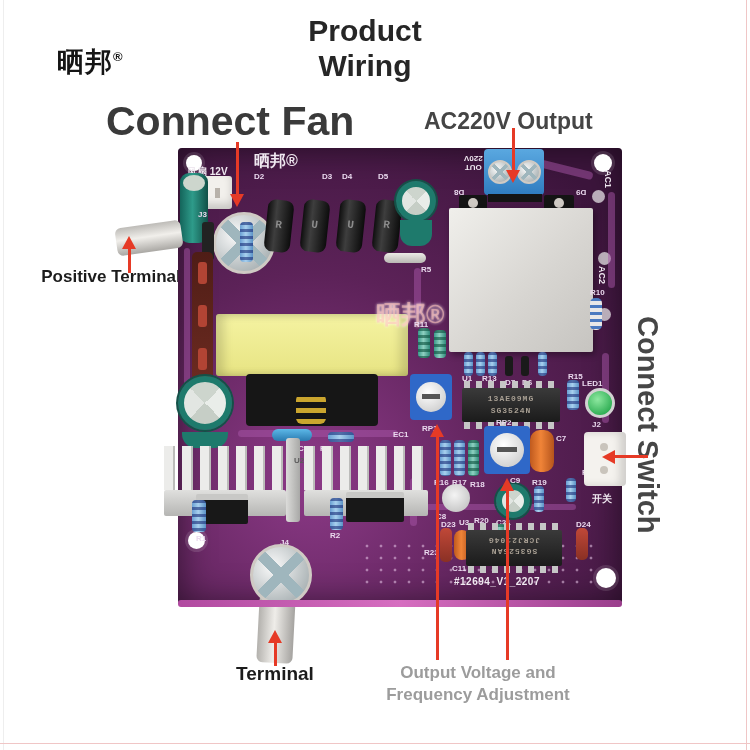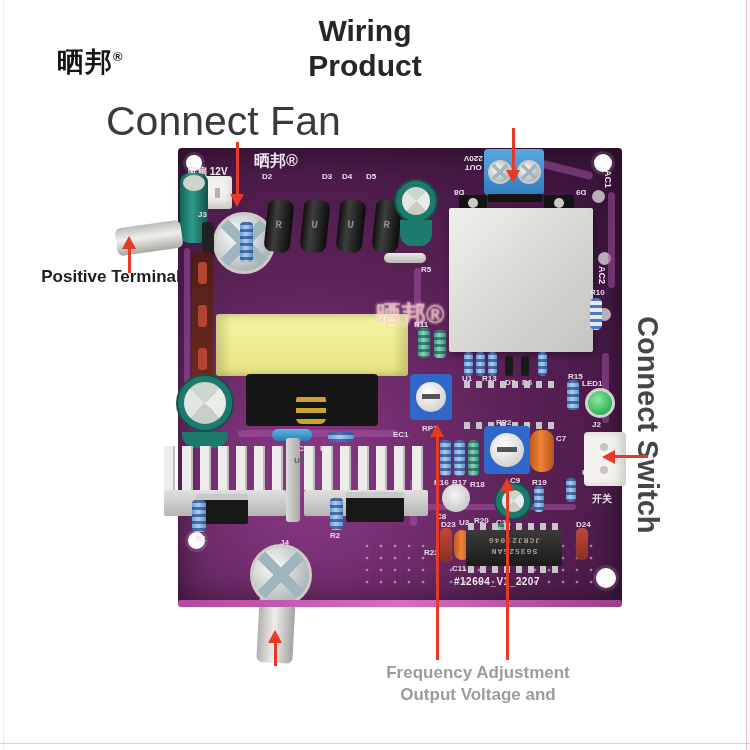--- a/index.html
+++ b/index.html
@@ -4,21 +4,21 @@
 <style>
   html,body{margin:0;padding:0;background:#fff;}
   #stage{position:relative;width:750px;height:750px;background:#ffffff;overflow:hidden;
          font-family:"Liberation Sans",sans-serif;}
   .abs{position:absolute;}
   
   .logo{left:57px;top:44px;font-size:27px;font-weight:bold;color:#151515;letter-spacing:1px;}
   .logo sup{font-size:13px;}
   .title{left:252px;top:13px;width:226px;text-align:center;font-size:30px;line-height:35px;
          font-weight:bold;color:#262626;}
-  .connect-fan{left:106px;top:98px;font-size:41px;font-weight:normal;color:#3a3a3a;}
+  .connect-fan{left:106px;top:98px;font-size:41px;font-weight:bold;color:#3a3a3a;}
   .ac-out{left:424px;top:108px;font-size:23px;font-weight:bold;color:#454545;}
   .pos-term{left:35px;top:266px;width:152px;text-align:center;font-size:17px;line-height:21px;
             font-weight:bold;color:#1c1c1c;}
   .conn-switch{left:631px;top:316px;writing-mode:vertical-rl;font-size:29px;font-weight:bold;color:#464646;}
   .neg-term{left:182px;top:662px;width:186px;text-align:center;font-size:19px;line-height:23px;
             font-weight:bold;color:#1c1c1c;}
   .adjust{left:383px;top:662px;width:190px;text-align:center;font-size:17px;line-height:22px;
           font-weight:bold;color:#9c9c9c;}
   
   .aline{background:#e63a26;}
@@ -62,33 +62,35 @@
 </head>
 <body>
 
 <div id="stage">
   <div class="abs border-l"></div>
   <div class="abs border-r"></div>
   <div class="abs border-b"></div>
 
   <div class="abs logo"><span>晒邦</span><sup>®</sup></div>
   <div class="abs title">
+    <div>Product</div>
     <div>Wiring</div>
-    <div>Product</div>
   </div>
   <div class="abs connect-fan">Connect Fan</div>
+  <div class="abs ac-out">AC220V Output</div>
   <div class="abs pos-term">
     <div>Positive Terminal</div>
   </div>
   <div class="abs conn-switch">Connect Switch</div>
   <div class="abs neg-term">
+    <div>Terminal</div>
   </div>
   <div class="abs adjust">
+    <div>Output Voltage and</div>
     <div>Frequency Adjustment</div>
-    <div>Output Voltage and</div>
   </div>
 
   <div id="board" class="abs">
 
     <div class="abs hole" style="left:8px;top:7px;width:16px;height:16px;"></div>
     <div class="abs hole" style="left:416px;top:6px;width:18px;height:18px;"></div>
     <div class="abs hole" style="left:418px;top:420px;width:20px;height:20px;"></div>
     <div class="abs hole" style="left:10px;top:384px;width:17px;height:17px;"></div>
     <div class="abs pad" style="left:414px;top:42px;width:13px;height:13px;"></div>
     <div class="abs pad" style="left:420px;top:104px;width:13px;height:13px;"></div>
@@ -120,24 +122,24 @@
     <div class="abs screw" style="left:35px;top:64px;width:56px;height:56px;"></div>
     <div class="abs" style="left:24px;top:74px;width:12px;height:38px;background:#222;border-radius:3px;"></div>
     <div class="abs res-b" style="left:62px;top:74px;width:13px;height:40px;"></div>
     <div class="ref" style="left:24px;top:116px;">D1</div>
     <div class="abs" style="left:14px;top:104px;width:21px;height:128px;background:linear-gradient(#4f1d16,#6b2a20);border-radius:5px;">
       <div class="abs" style="left:6px;top:10px;width:9px;height:22px;background:#b24434;border-radius:3px;"></div>
       <div class="abs" style="left:6px;top:53px;width:9px;height:22px;background:#b24434;border-radius:3px;"></div>
       <div class="abs" style="left:6px;top:96px;width:9px;height:22px;background:#b24434;border-radius:3px;"></div>
     </div>
 
-    <div class="ref" style="left:84px;top:24px;text-align:center;">D2</div>
+    <div class="ref" style="left:76px;top:24px;text-align:center;">D2</div>
     <div class="ref" style="left:144px;top:24px;">D3</div>
     <div class="ref" style="left:164px;top:24px;">D4</div>
-    <div class="ref" style="left:188px;top:24px;">D5</div>
+    <div class="ref" style="left:200px;top:24px;">D5</div>
     <div class="abs diode" style="left:88px;top:52px;width:26px;height:52px;transform:rotate(6deg);">
         <div class="ic-txt" style="top:20px;color:#8b8b8b;font-size:11px;">R</div>
       </div>
     <div class="abs diode" style="left:124px;top:52px;width:26px;height:52px;transform:rotate(6deg);">
         <div class="ic-txt" style="top:20px;color:#8b8b8b;font-size:11px;">U</div>
       </div>
     <div class="abs diode" style="left:160px;top:52px;width:26px;height:52px;transform:rotate(6deg);">
         <div class="ic-txt" style="top:20px;color:#8b8b8b;font-size:11px;">U</div>
       </div>
     <div class="abs diode" style="left:196px;top:52px;width:26px;height:52px;transform:rotate(6deg);">
@@ -225,20 +227,24 @@
     <div class="abs res-b" style="left:360px;top:204px;width:9px;height:24px;"></div>
 
     <div class="abs" style="left:232px;top:226px;width:42px;height:46px;background:#2f68c8;border-radius:4px;">
       <div class="abs" style="left:6px;top:8px;width:30px;height:30px;border-radius:50%;background:radial-gradient(circle at 40% 35%,#ffffff,#cfcfcf 80%);">
         <div class="abs" style="left:6px;top:12px;width:18px;height:5px;background:#555;"></div>
       </div>
     </div>
     <div class="ref" style="left:244px;top:276px;">RP1</div>
 
     <div class="abs pins" style="left:286px;top:233px;width:94px;height:7px;"></div>
+    <div class="abs ic" style="left:284px;top:240px;width:98px;height:34px;">
+      <div class="ic-txt" style="top:5px;">13AE09MG</div>
+      <div class="ic-txt" style="top:17px;">SG3524N</div>
+    </div>
     <div class="abs pins" style="left:286px;top:274px;width:94px;height:7px;"></div>
     <div class="ref" style="left:390px;top:224px;">R15</div>
     <div class="abs res-b" style="left:389px;top:232px;width:12px;height:30px;"></div>
     <div class="ref" style="left:404px;top:231px;">LED1</div>
     <div class="abs" style="left:407px;top:240px;width:24px;height:24px;border-radius:50%;border:3px solid #d2d2d2;background:radial-gradient(circle at 40% 35%,#8ee8a0,#2fae54 75%);"></div>
 
     <div class="ref" style="left:318px;top:270px;">RP2</div>
     <div class="abs" style="left:306px;top:278px;width:46px;height:48px;background:#2f68c8;border-radius:4px;">
       <div class="abs" style="left:6px;top:7px;width:34px;height:34px;border-radius:50%;background:radial-gradient(circle at 40% 35%,#ffffff,#cfcfcf 80%);">
         <div class="abs" style="left:7px;top:14px;width:20px;height:5px;background:#555;"></div>

